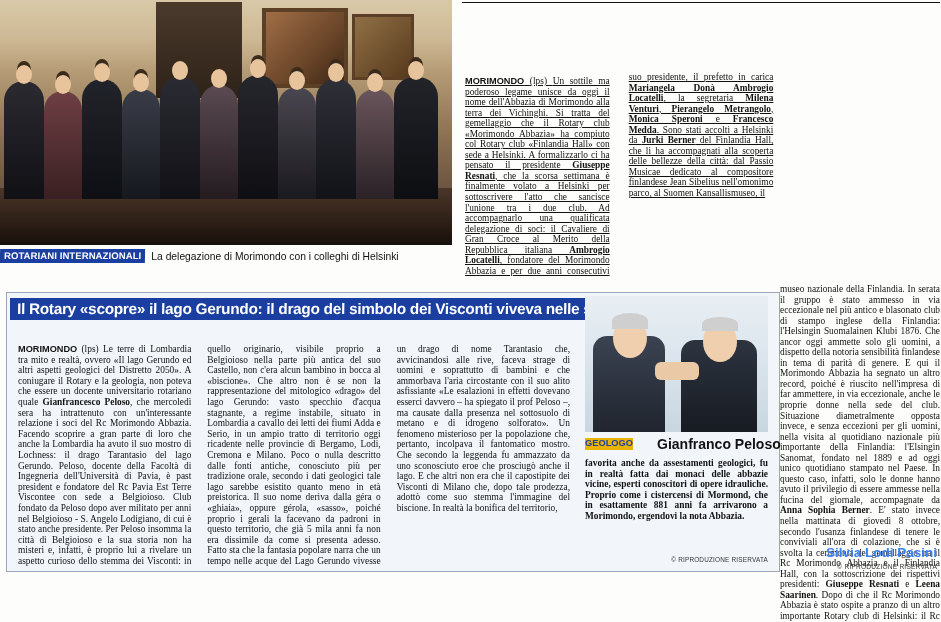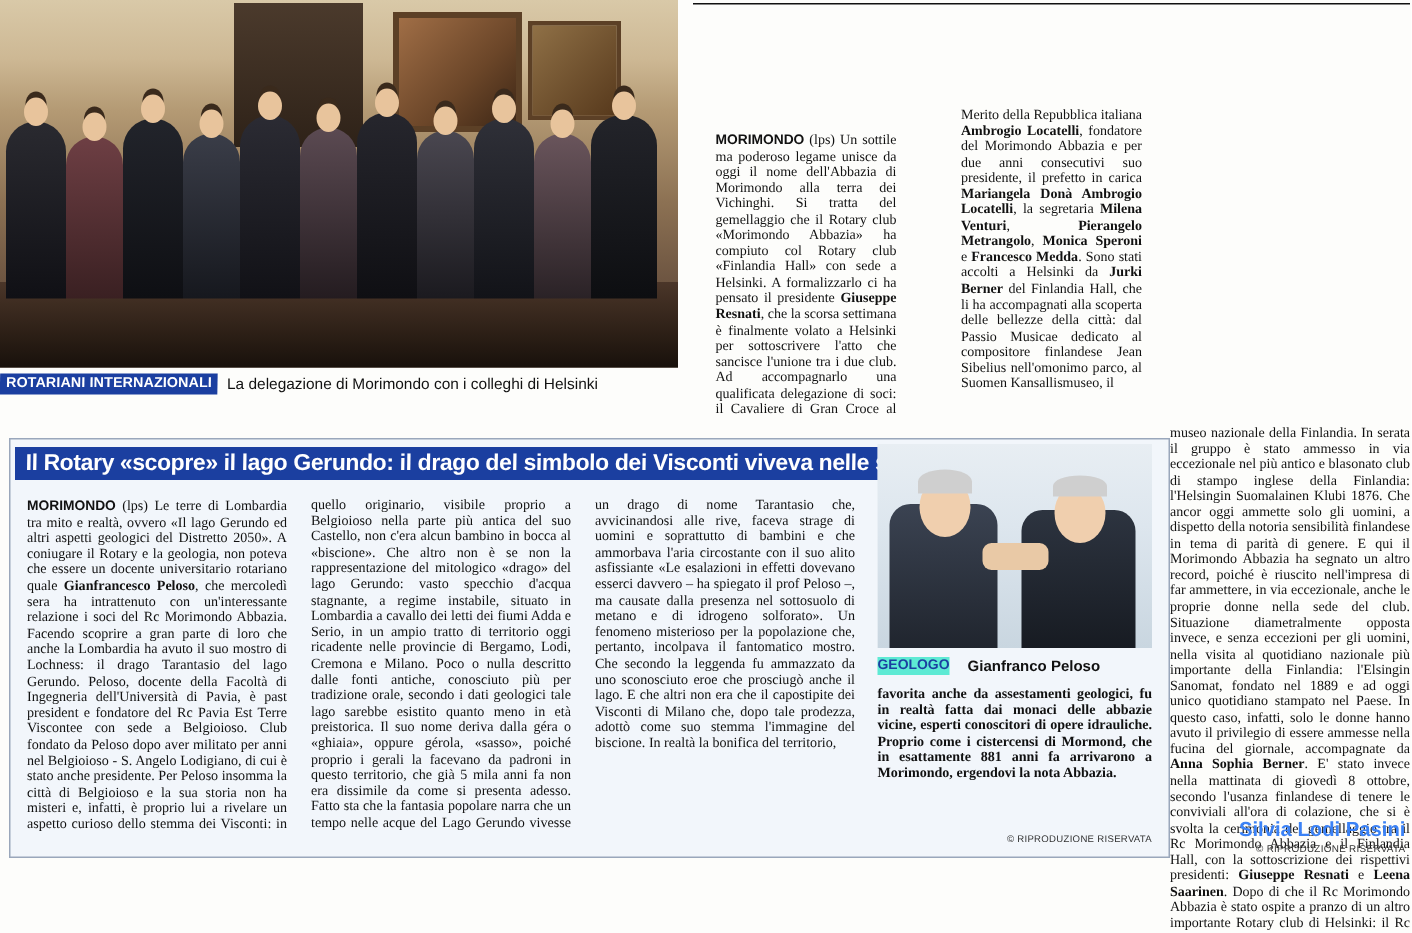--- a/index.html
+++ b/index.html
@@ -140,21 +140,21 @@
     height: 212px;
     column-count: 3;
     column-gap: 11px;
     column-fill: auto;
     font-size: 9.35px;
     line-height: 10.55px;
     text-align: justify;
     hyphens: auto;
     -webkit-hyphens: auto;
   }
-  .top-body p { margin: 16px; }
+  .top-body p { margin: 4px; text-decoration: underline; }
   .top-body .lead { font-family:"Liberation Sans", sans-serif; font-weight:bold; font-size:9.2px; }
   .top-body b { font-weight: bold; }
 
   .sig {
     position: absolute;
     right: 4px;
     top: 545px;
     width: 160px;
     text-align: right;
     font-family: "Liberation Sans", sans-serif;
@@ -202,21 +202,21 @@
     font-size: 15.3px;
     letter-spacing: -0.25px;
     white-space: nowrap;
     padding-left: 7px;
     transform: skewX(-1deg);
   }
 
   .lower-body {
     position: absolute;
     left: 18px;
-    top: 332px;
+    top: 344px;
     width: 552px;
     height: 232px;
     column-count: 3;
     column-gap: 16px;
     column-fill: auto;
     font-size: 9.4px;
     line-height: 10.6px;
     text-align: justify;
     hyphens: auto;
     -webkit-hyphens: auto;
@@ -278,33 +278,33 @@
   .cap-strip2 {
     position: absolute;
     left: 585px;
     top: 436px;
     width: 183px;
     height: 16px;
     display: flex;
     align-items: center;
   }
   .cap2-kicker {
-    background: #5eead4;
+    background: #eab308;
     color: #1b3fa0;
     font-family: "Liberation Sans", sans-serif;
     font-weight: bold;
     font-size: 9.3px;
     line-height: 1;
     padding: 1px 0;
   }
   .cap2-text {
     font-family: "Liberation Sans", sans-serif;
-    font-size: 10px;
+    font-size: 14px;
     color: #111;
-    margin-left: 12px;
+    margin-left: 24px;
     white-space: nowrap;
     font-weight: 600;
   }
 
   
   .right-tail {
     position: absolute;
     left: 780px;
     top: 284px;
     width: 160px;

